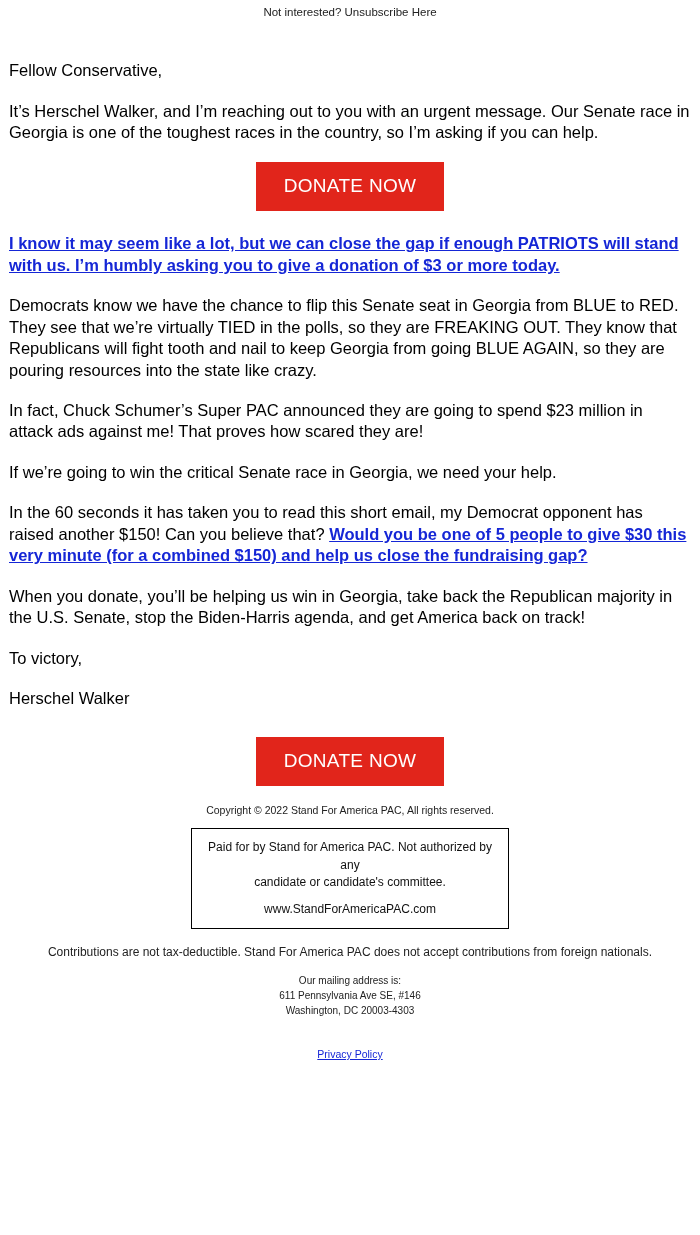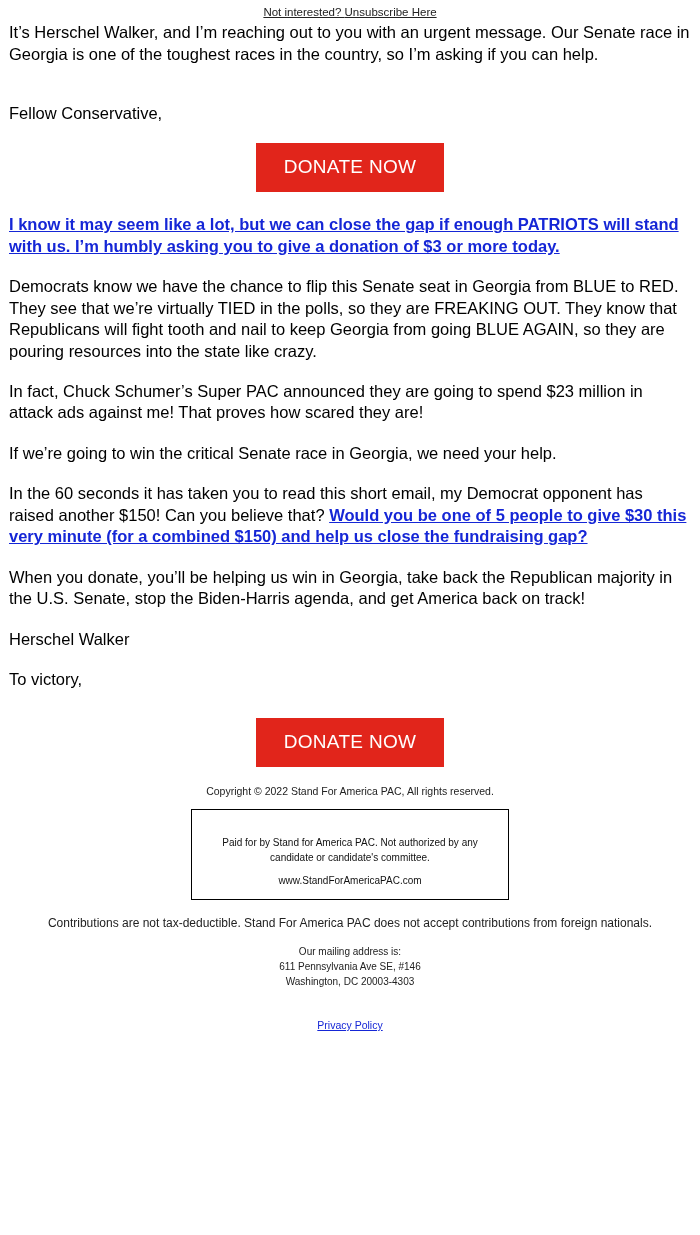--- a/index.html
+++ b/index.html
@@ -18,21 +18,20 @@
     width: 700px;
     position: relative;
     box-sizing: border-box;
   }
   .unsub-bar {
     text-align: center;
     font-size: 11.5px;
     color: #222;
     padding: 4px 0 2px 0;
     line-height: 1.4;
-    text-decoration: underline;
   }
   .unsub-bar a {
     color: #222;
     text-decoration: none;
   }
   .body-wrap {
     padding: 0 9px 0 9px;
     box-sizing: border-box;
   }
   p.para {
@@ -82,22 +81,22 @@
   .copyright {
     font-size: 10.5px;
     color: #222;
     margin: 0 0 12px 0;
   }
   .disclaimer-box {
     width: 318px;
     margin: 0 auto 16px auto;
     border: 1px solid #000;
     box-sizing: border-box;
-    padding: 26px 8px 10px 8px;
-    font-size: 10px;
+    padding: 10px 8px 10px 8px;
+    font-size: 12px;
     line-height: 1.45;
     color: #111;
   }
   .disclaimer-box .site {
     margin-top: 9px;
   }
   .contrib {
     font-size: 12px;
     color: #222;
     margin: 0 0 14px 0;
@@ -120,45 +119,45 @@
 <body>
 
 <div class="page">
 
   <div class="unsub-bar">
     <span>Not interested? </span><a href="#">Unsubscribe Here</a>
   </div>
 
   <div class="body-wrap">
 
+    <p class="para first">Fellow Conservative,</p>
+
     <p class="para">It’s Herschel Walker, and I’m reaching out to you with an urgent message. Our Senate race in Georgia is one of the toughest races in the country, so I’m asking if you can help.</p>
-
-    <p class="para first">Fellow Conservative,</p>
 
 
     <div class="donate-wrap">
       <a class="donate-btn" href="#">DONATE NOW</a>
     </div>
 
 
     <p class="para"><a class="link-bold" href="#">I know it may seem like a lot, but we can close the gap if enough PATRIOTS will stand with us. I’m humbly asking you to give a donation of $3 or more today.</a></p>
 
     <p class="para">Democrats know we have the chance to flip this Senate seat in Georgia from BLUE to RED. They see that we’re virtually TIED in the polls, so they are FREAKING OUT. They know that Republicans will fight tooth and nail to keep Georgia from going BLUE AGAIN, so they are pouring resources into the state like crazy.</p>
 
     <p class="para strongtext">In fact, Chuck Schumer’s Super PAC announced they are going to spend $23 million in attack ads against me! That proves how scared they are!</p>
 
     <p class="para">If we’re going to win the critical Senate race in Georgia, we need your help.</p>
 
     <p class="para"><span>In the 60 seconds it has taken you to read this short email, my Democrat opponent has raised another $150! Can you believe that? </span><a class="link-bold-inline" href="#">Would you be one of 5 people to give $30 this very minute (for a combined $150) and help us close the fundraising gap?</a></p>
 
     <p class="para">When you donate, you’ll be helping us win in Georgia, take back the Republican majority in the U.S. Senate, stop the Biden-Harris agenda, and get America back on track!</p>
 
+    <p class="para">To victory,</p>
+
     <p class="para">Herschel Walker</p>
-
-    <p class="para">To victory,</p>
 
     <div class="donate-wrap second">
       <a class="donate-btn" href="#">DONATE NOW</a>
     </div>
 
     <div class="footer">
 
       <div class="copyright">Copyright © 2022 Stand For America PAC, All rights reserved.</div>
 
       <div class="disclaimer-box">

